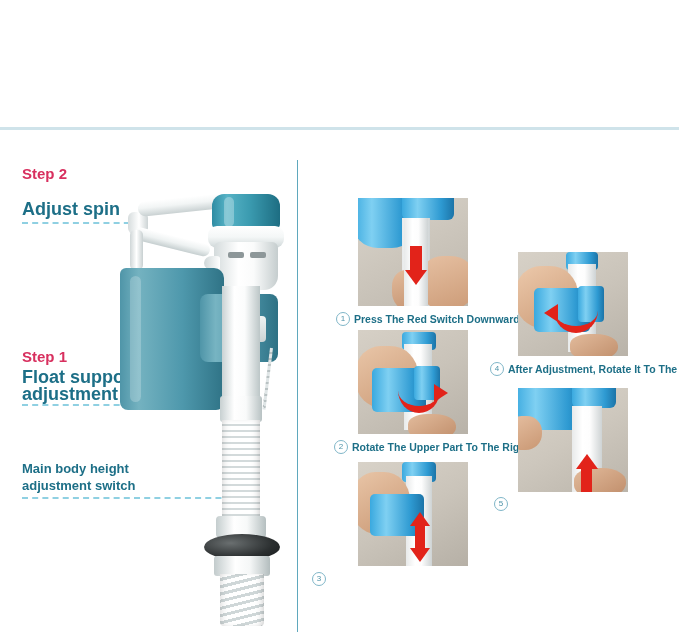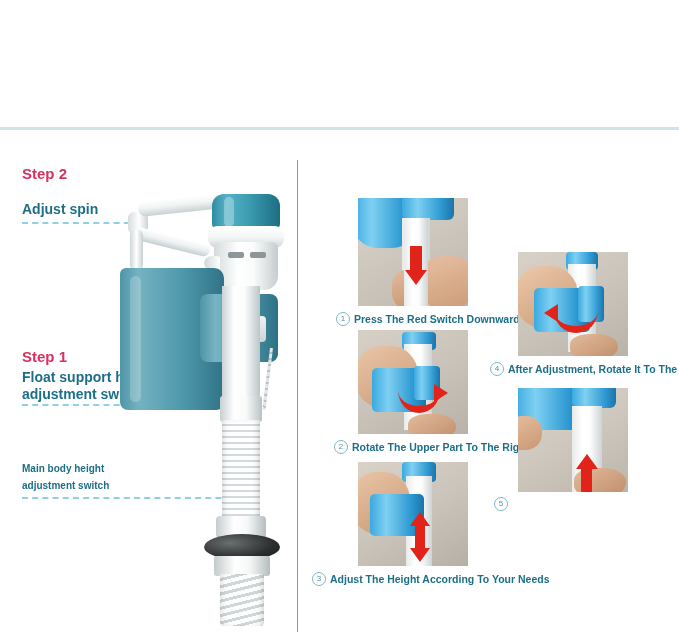--- a/index.html
+++ b/index.html
@@ -15,22 +15,22 @@
        transform:scaleX(.94);transform-origin:left center;white-space:nowrap;}
   .header-rule{position:absolute;left:0;top:127px;width:679px;height:3px;background:#cfe3ea;}
 
   
   .vdivider{position:absolute;left:297px;top:160px;width:1px;height:472px;
        background:#5fa8bd;}
 
   
   .lbl{position:absolute;}
   .step-title{color:#d8305f;font-size:15px;font-weight:bold;line-height:18px;}
-  .step-sub{color:#1d6f87;font-size:14px;line-height:17px;font-weight:bold;}
-  .plain-lbl{color:#1d6f87;font-size:10px;line-height:17px;font-weight:bold;text-align:right;}
+  .step-sub{color:#1d6f87;font-size:18px;line-height:17px;font-weight:bold;}
+  .plain-lbl{color:#1d6f87;font-size:13px;line-height:17px;font-weight:bold;text-align:right;}
 
   .dash-h{position:absolute;height:0;border-top:2px dashed #8fd0e2;}
   .dash-v{position:absolute;width:0;border-left:2px dashed #8fd0e2;}
   .dot{position:absolute;width:9px;height:9px;border-radius:50%;
        background:#1b9ec4;}
 
   
   .prod{position:absolute;left:120px;top:190px;width:175px;height:420px;}
   .pz{position:absolute;}
 
@@ -190,21 +190,20 @@
                 background:linear-gradient(150deg,#e9c6a8,#c99773);"></div>
     <div class="cap-blue" style="left:12px;top:32px;width:54px;height:42px;border-radius:5px;"></div>
     <div class="arrow-red" style="left:52px;top:50px;width:0;height:0;border-left:10px solid transparent;
                 border-right:10px solid transparent;border-bottom:14px solid #e2231a;"></div>
     <div class="arrow-red" style="left:57px;top:62px;width:10px;height:26px;background:#e2231a;"></div>
     <div class="arrow-red" style="left:52px;top:86px;width:0;height:0;border-left:10px solid transparent;
                 border-right:10px solid transparent;border-top:14px solid #e2231a;"></div>
   </div>
   <div class="cap" style="left:312px;top:572px;">
     <span class="cnum">3</span>
-    <span>Adjust The Height According To Your Needs</span>
   </div>
 
   <div class="photo" style="left:518px;top:252px;width:110px;height:104px;">
     <div class="ph-bg" style="background:linear-gradient(150deg,#d7d1c7 0%,#cac4ba 50%,#b9b3a9 100%);"></div>
     <div class="cap-blue" style="left:48px;top:0px;width:32px;height:18px;border-radius:4px;"></div>
     <div class="tube" style="left:50px;top:12px;width:28px;height:88px;"></div>
     <div class="hand" style="left:-2px;top:14px;width:62px;height:62px;
                 background:linear-gradient(150deg,#ecc9ab,#cb9a76);"></div>
     <div class="cap-blue" style="left:16px;top:36px;width:56px;height:44px;border-radius:5px;"></div>
     <div class="cap-blue" style="left:60px;top:34px;width:26px;height:36px;border-radius:4px;"></div>

